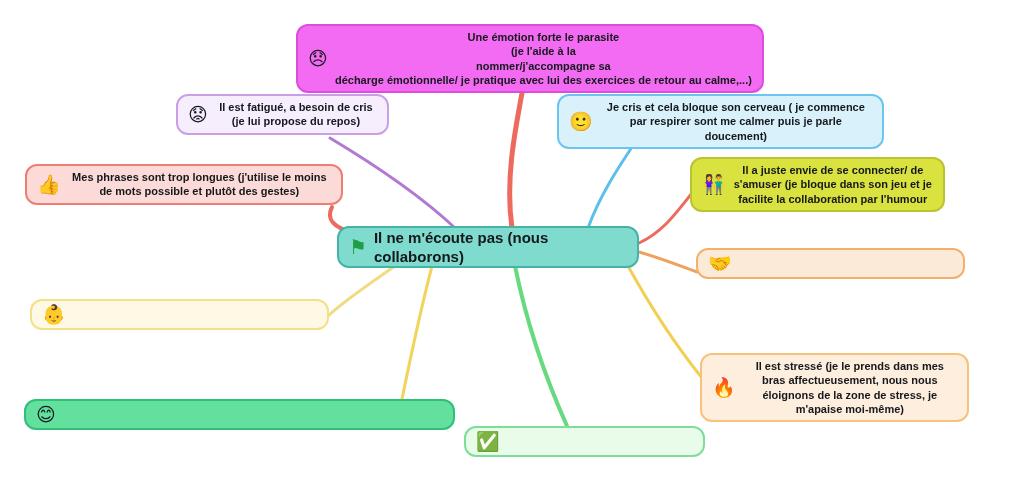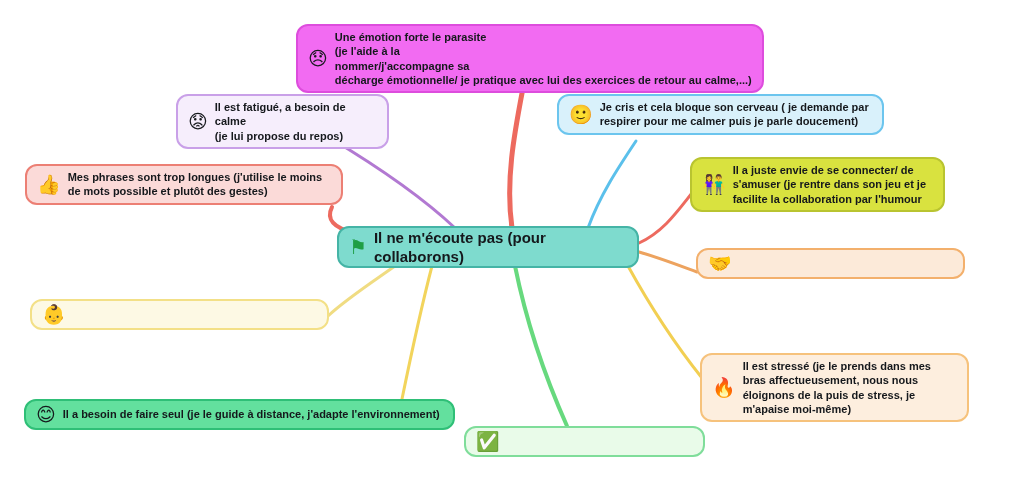--- a/index.html
+++ b/index.html
@@ -13,21 +13,21 @@
   #links{position:absolute;left:0;top:0;width:1024px;height:498px;}
   .node{
     position:absolute;
     display:flex;align-items:center;gap:7px;
     border:2px solid;border-radius:12px;
     padding:4px 10px;
     box-sizing:border-box;
     font-weight:bold;font-size:11px;line-height:1.3;color:#15181c;
     cursor:pointer;
   }
-  .node .txt{flex:1;text-align:left;white-space:pre-line;}
+  .node .txt{flex:1;text-align:center;white-space:pre-line;}
   .node .ic{flex-shrink:0;font-size:19px;line-height:1;}
   .center-node{
     left:337px;top:226px;width:302px;height:42px;
     background:#7edbce;border-color:#45b4a6;
     font-size:15px;justify-content:center;border-radius:12px;
   }
   .center-node .ic{color:#1f9e45;font-size:20px;}
   .n0{left:296px;top:24px;width:468px;background:#f26bf2;border-color:#dd4ddd;}
   .n1{left:176px;top:94px;width:213px;background:#f6eefc;border-color:#c9a0e8;}
   .n2{left:25px;top:164px;width:318px;background:#fbdad8;border-color:#ec7f74;}
@@ -60,59 +60,58 @@
   <div class="node n0">
     <span class="ic">😞</span>
     <span class="txt">Une émotion forte le parasite
 (je l'aide à la
 nommer/j'accompagne sa
 décharge émotionnelle/ je pratique avec lui des exercices de retour au calme,...)</span>
   </div>
 
   <div class="node n1">
     <span class="ic">😟</span>
-    <span class="txt">Il est fatigué, a besoin de calme
+    <span class="txt">Il est fatigué, a besoin de cris
 (je lui propose du repos)</span>
   </div>
 
   <div class="node n2">
     <span class="ic">👍</span>
     <span class="txt">Mes phrases sont trop longues (j'utilise le moins de mots possible et plutôt des gestes)</span>
   </div>
 
   <div class="node n3">
     <span class="ic">🙂</span>
-    <span class="txt">Je cris et cela bloque son cerveau ( je demande par respirer pour me calmer puis je parle doucement)</span>
+    <span class="txt">Je cris et cela bloque son cerveau ( je commence par respirer sont me calmer puis je parle doucement)</span>
   </div>
 
   <div class="node n4">
     <span class="ic">👫</span>
-    <span class="txt">Il a juste envie de se connecter/ de s'amuser (je rentre dans son jeu et je facilite la collaboration par l'humour</span>
+    <span class="txt">Il a juste envie de se connecter/ de s'amuser (je bloque dans son jeu et je facilite la collaboration par l'humour</span>
   </div>
 
   <div class="node n5">
     <span class="ic">🤝</span>
   </div>
 
   <div class="node n6">
     <span class="ic">🔥</span>
-    <span class="txt">Il est stressé (je le prends dans mes bras affectueusement, nous nous éloignons de la puis de stress, je m'apaise moi-même)</span>
+    <span class="txt">Il est stressé (je le prends dans mes bras affectueusement, nous nous éloignons de la zone de stress, je m'apaise moi-même)</span>
   </div>
 
   <div class="node n7">
     <span class="ic">👶</span>
   </div>
 
   <div class="node n8">
     <span class="ic">😊</span>
-    <span class="txt">Il a besoin de faire seul (je le guide à distance, j'adapte l'environnement)</span>
   </div>
 
   <div class="node n9">
     <span class="ic">✅</span>
   </div>
 
   <div class="node center-node">
     <span class="ic">⚑</span>
-    <span>Il ne m'écoute pas (pour collaborons)</span>
+    <span>Il ne m'écoute pas (nous collaborons)</span>
   </div>
 
 </div>
 
 </body></html>

